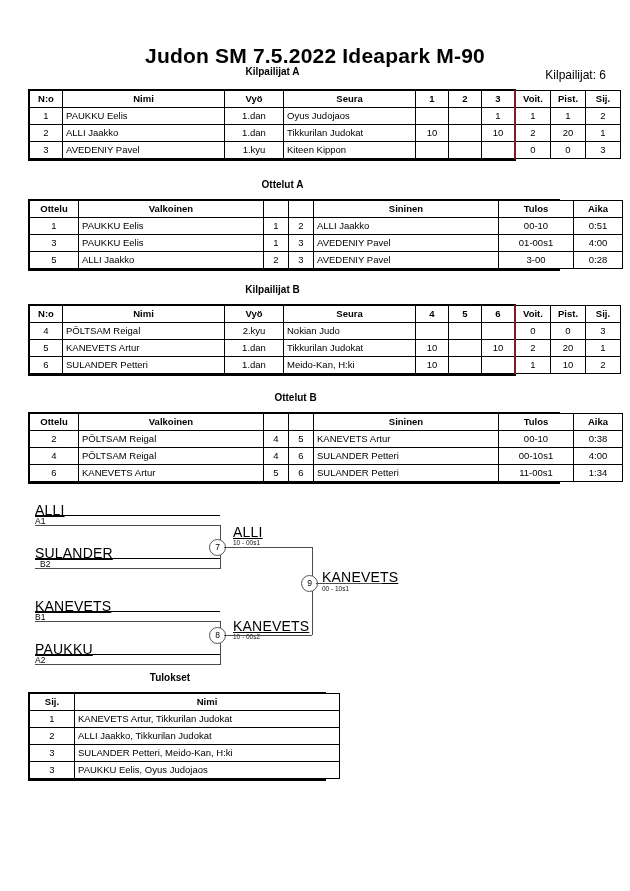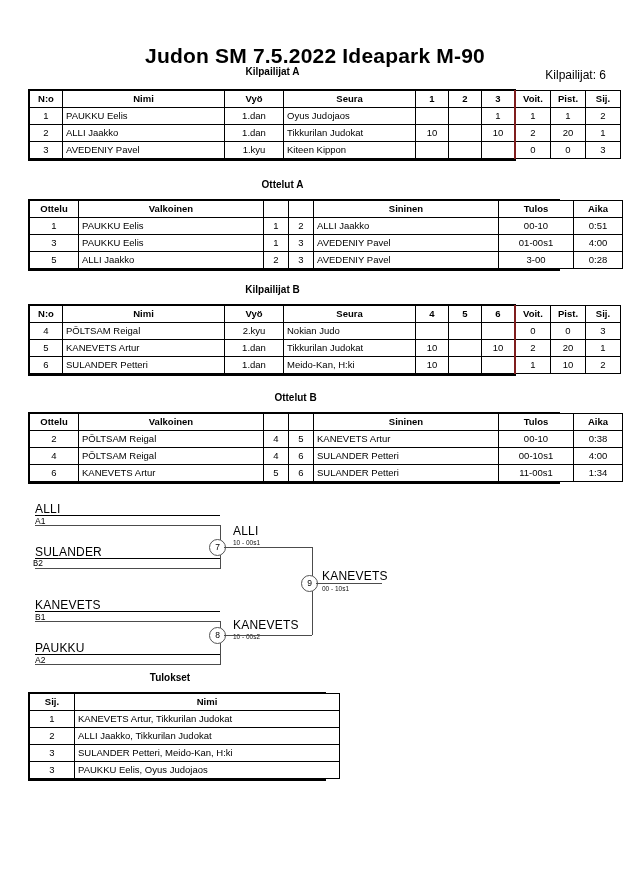--- a/index.html
+++ b/index.html
@@ -107,23 +107,24 @@
   }
   .bk-h { height: 1px; }
   .bk-v { width: 1px; }
   .bk-seedline {
     position: absolute;
     height: 1px;
     background: #000;
   }
   .bk-name {
     position: absolute;
-    font-size: 12px;
+    font-size: 14px;
     white-space: nowrap;
     letter-spacing: 0.2px;
+    text-decoration: underline;
   }
   .bk-seed {
     position: absolute;
     font-size: 8.5px;
     white-space: nowrap;
   }
   .bk-score {
     position: absolute;
     font-size: 6.5px;
     white-space: nowrap;
@@ -352,21 +353,21 @@
 
 <div class="bracket">
 
   <div class="bk-name" style="left:35px;top:7px;">ALLI</div>
   <div class="bk-seedline" style="left:35px;top:20px;width:185px;"></div>
   <div class="bk-seed" style="left:35px;top:21px;">A1</div>
   <div class="bk-line bk-h" style="left:35px;top:30px;width:185px;"></div>
 
   <div class="bk-name" style="left:35px;top:50px;">SULANDER</div>
   <div class="bk-seedline" style="left:35px;top:63px;width:185px;"></div>
-  <div class="bk-seed" style="left:33px;top:64px;font-family:Liberation Mono, monospace;">B2</div>
+  <div class="bk-seed" style="left:40px;top:64px;">B2</div>
   <div class="bk-line bk-h" style="left:35px;top:73px;width:185px;"></div>
 
   <div class="bk-line bk-v" style="left:220px;top:30px;height:44px;"></div>
 
   <div class="bk-node" style="left:209px;top:44px;">7</div>
   <div class="bk-name" style="left:233px;top:29px;">ALLI</div>
   <div class="bk-score" style="left:233px;top:44px;">10 - 00s1</div>
   <div class="bk-line bk-h" style="left:224px;top:52px;width:88px;"></div>
 
   <div class="bk-name" style="left:35px;top:103px;">KANEVETS</div>

